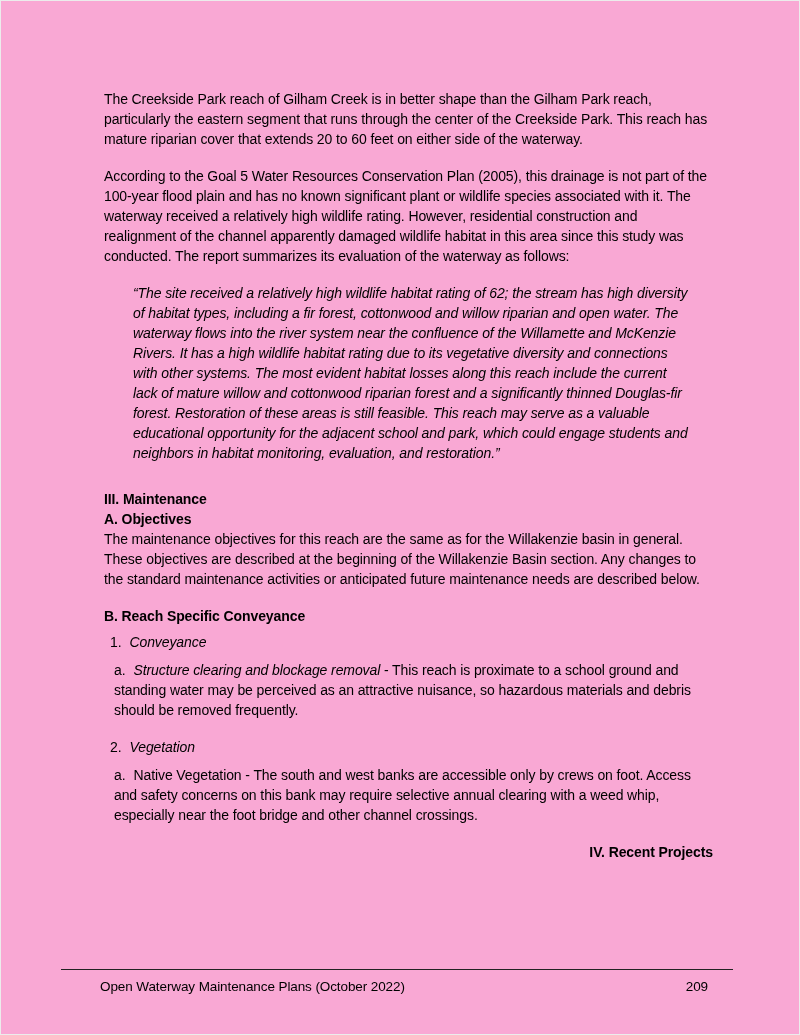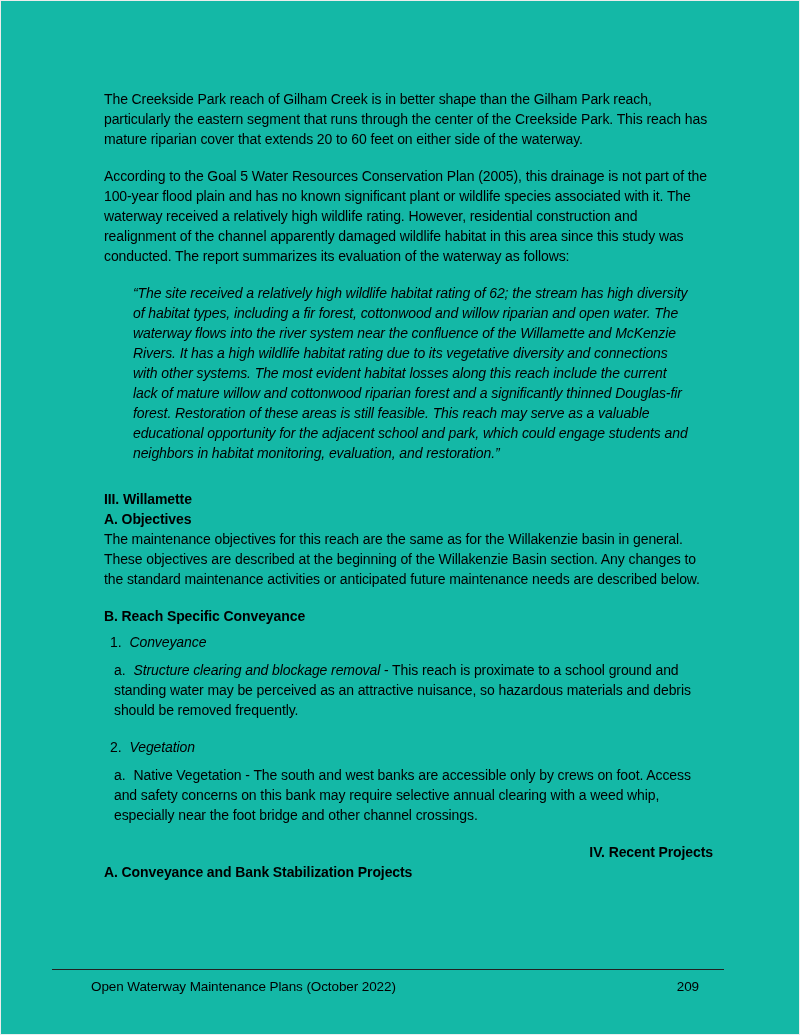--- a/index.html
+++ b/index.html
@@ -2,21 +2,21 @@
 <html><head>
 <meta charset="utf-8">
 <style>
   * { box-sizing: border-box; }
   html, body { margin: 0; padding: 0; background: #ffffff; }
   body { width: 800px; }
   .page {
     position: relative;
     width: 800px;
     height: 1035px;
-    background: #14b8a6;
+    background: #f9a8d4;
     font-family: "Liberation Sans", sans-serif;
     color: #000000;
     overflow: hidden;
     border: 1px solid #ececec;
   }
   .content {
     position: absolute;
     top: 88px;
     left: 103px;
     width: 609px;
@@ -32,21 +32,21 @@
   .heading { font-weight: bold; margin: 0; }
   .mt-section { margin-top: 6px; text-align: right; }
   .list-row { margin: 6px; }
   .sub-item { margin: 8px 0 17px 0; padding-left: 10px; }
   .num { margin-right: 8px; }
   .sub-label { margin-right: 8px; }
   .italic { font-style: italic; }
   .footer {
     position: absolute;
     top: 968px;
-    left: 51px;
+    left: 60px;
     width: 672px;
     border-top: 1px solid #222222;
     padding: 9px 25px 0 39px;
     display: flex;
     justify-content: space-between;
     align-items: baseline;
     font-size: 13.5px;
     letter-spacing: -0.1px;
   }
 </style>
@@ -55,36 +55,35 @@
 
 <div class="page">
   <div class="content">
 
     <p class="para">The Creekside Park reach of Gilham Creek is in better shape than the Gilham Park reach, particularly the eastern segment that runs through the center of the Creekside Park. This reach has mature riparian cover that extends 20 to 60 feet on either side of the waterway.</p>
 
     <p class="para">According to the Goal 5 Water Resources Conservation Plan (2005), this drainage is not part of the 100-year flood plain and has no known significant plant or wildlife species associated with it. The waterway received a relatively high wildlife rating. However, residential construction and realignment of the channel apparently damaged wildlife habitat in this area since this study was conducted. The report summarizes its evaluation of the waterway as follows:</p>
 
     <p class="quote">“The site received a relatively high wildlife habitat rating of 62; the stream has high diversity of habitat types, including a fir forest, cottonwood and willow riparian and open water. The waterway flows into the river system near the confluence of the Willamette and McKenzie Rivers. It has a high wildlife habitat rating due to its vegetative diversity and connections with other systems. The most evident habitat losses along this reach include the current lack of mature willow and cottonwood riparian forest and a significantly thinned Douglas-fir forest. Restoration of these areas is still feasible. This reach may serve as a valuable educational opportunity for the adjacent school and park, which could engage students and neighbors in habitat monitoring, evaluation, and restoration.”</p>
 
-    <p class="heading">III. Willamette</p>
+    <p class="heading">III. Maintenance</p>
     <p class="heading">A. Objectives</p>
     <p class="para">The maintenance objectives for this reach are the same as for the Willakenzie basin in general. These objectives are described at the beginning of the Willakenzie Basin section. Any changes to the standard maintenance activities or anticipated future maintenance needs are described below.</p>
 
     <p class="heading">B. Reach Specific Conveyance</p>
 
     <div class="list-row"><span class="num">1.</span><span class="italic">Conveyance</span></div>
 
     <div class="sub-item"><span class="sub-label">a.</span><span class="italic">Structure clearing and blockage removal</span><span> - This reach is proximate to a school ground and standing water may be perceived as an attractive nuisance, so hazardous materials and debris should be removed frequently.</span></div>
 
     <div class="list-row"><span class="num">2.</span><span class="italic">Vegetation</span></div>
 
     <div class="sub-item"><span class="sub-label">a.</span><span>Native Vegetation - The south and west banks are accessible only by crews on foot. Access and safety concerns on this bank may require selective annual clearing with a weed whip, especially near the foot bridge and other channel crossings.</span></div>
 
     <p class="heading mt-section">IV. Recent Projects</p>
-    <p class="heading">A. Conveyance and Bank Stabilization Projects</p>
 
   </div>
 
   <div class="footer">
     <span>Open Waterway Maintenance Plans (October 2022)</span>
     <span>209</span>
   </div>
 </div>
 
 </body></html>

